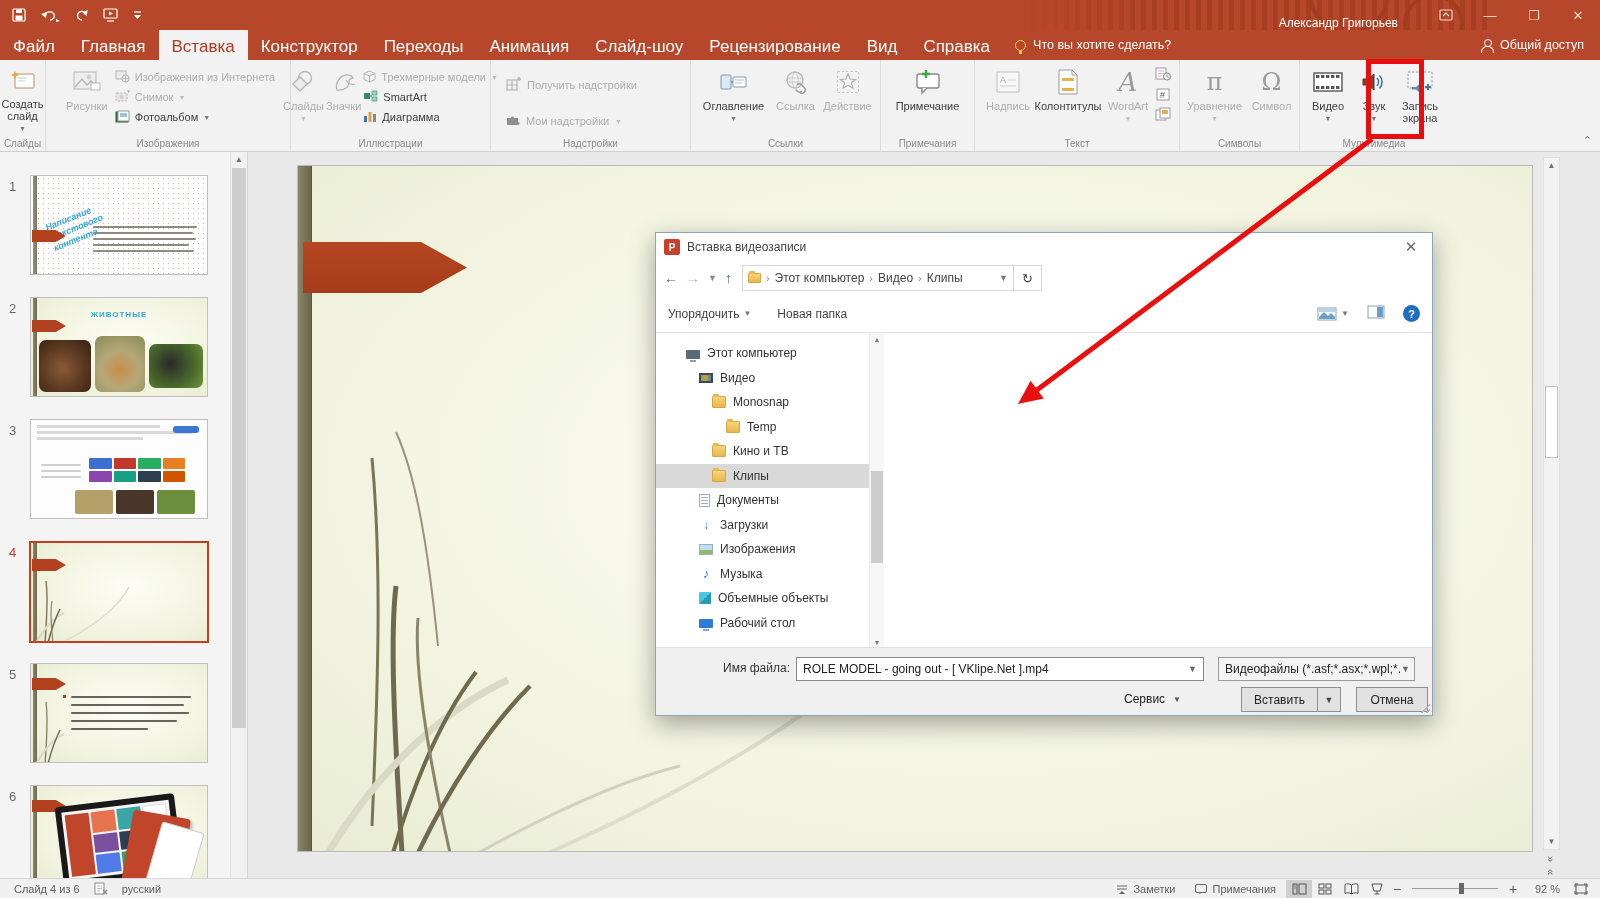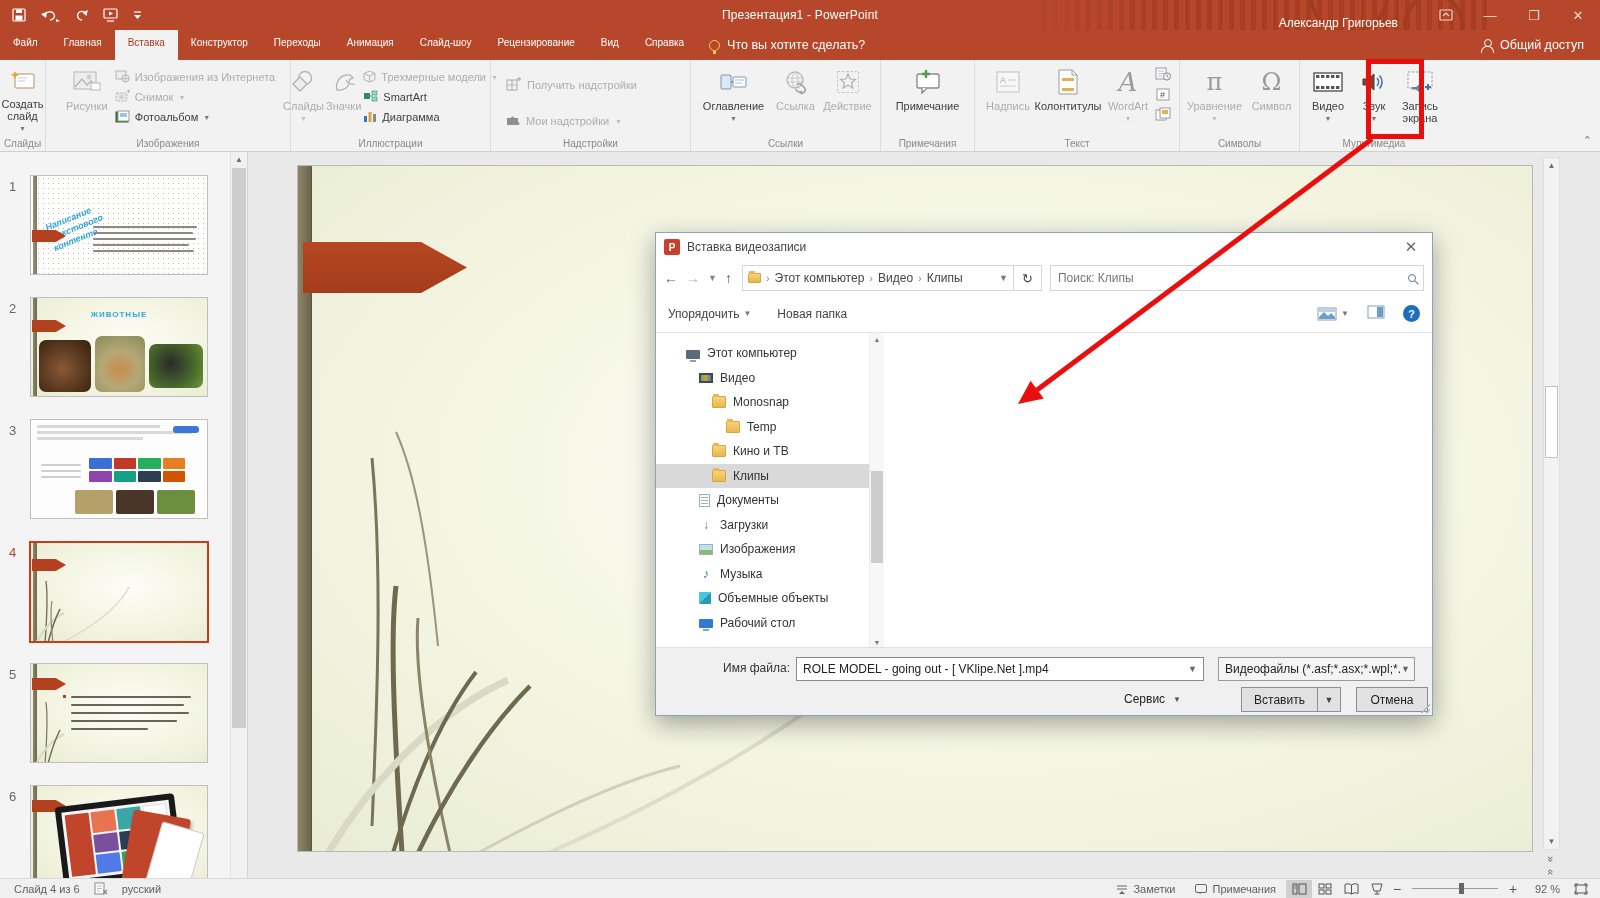--- a/index.html
+++ b/index.html
@@ -14,21 +14,21 @@
  repeating-linear-gradient(90deg,#8a2f14 0 5px,transparent 5px 11px);
  -webkit-mask:linear-gradient(90deg,transparent,#000 30%);mask:linear-gradient(90deg,transparent,#000 30%)}
 .qat{display:flex;align-items:center;gap:15px;margin-left:12px;z-index:2}
 .qat svg{display:block}
 .tb-title{position:absolute;left:0;right:0;text-align:center;font-size:12px;letter-spacing:.2px}
 .tb-right{margin-left:auto;display:flex;align-items:flex-end;z-index:2}
 .tb-user{font-size:12px;margin-right:26px}
 .winbtn{width:44px;height:30px;display:flex;align-items:center;justify-content:center;font-size:13px;color:#f4d9d0}
 
 .tabrow{position:absolute;top:30px;left:0;right:0;height:30px;background:#b7472a;display:flex;align-items:stretch;color:#fff;z-index:5}
-.tab{padding:7px 13px 0 13px;font-size:10px;white-space:nowrap}
+.tab{padding:7px 13px 0 13px;font-size:17px;white-space:nowrap}
 .tab.active{background:#f2f2f2;color:#ad3a21}
 .tellme{display:flex;align-items:center;gap:7px;padding:0 12px;font-size:12.5px}
 .bulb{width:11px;height:11px;border:1.5px solid #ffd34f;border-radius:50%;position:relative}
 .bulb:after{content:"";position:absolute;left:2.5px;top:10px;width:3px;height:3px;background:#ffd34f}
 .share{margin-left:auto;display:flex;align-items:center;gap:7px;font-size:12.5px;padding-right:16px}
 .person{width:12px;height:12px;position:relative}
 .person:before{content:"";position:absolute;left:3px;top:0;width:6px;height:6px;border:1.3px solid #fff;border-radius:50%}
 .person:after{content:"";position:absolute;left:0;top:7px;width:11px;height:6px;border:1.3px solid #fff;border-bottom:none;border-radius:6px 6px 0 0}
 
 .ribbon{position:absolute;top:60px;left:0;right:0;height:92px;background:#f2f2f2;border-bottom:1px solid #cfcfcf;display:flex;z-index:4}
@@ -202,21 +202,20 @@
             <path d="M4 13 H11" stroke="#fff" stroke-width="1.2"></path>
           </svg>
         </span>
       <span>
           <svg width="9" height="10" viewBox="0 0 9 10">
             <path d="M1 2 H8" stroke="#fff" stroke-width="1.2"></path>
             <polygon points="1,5 8,5 4.5,9" fill="#fff"></polygon>
           </svg>
         </span>
     </div>
-    <div class="tb-title">Презентация1 - PowerPoint</div>
     <div class="tb-right">
       <span class="tb-user">Александр Григорьев</span>
       <span class="winbtn">
           <svg width="14" height="12" viewBox="0 0 14 12">
             <rect x="1" y="1" width="12" height="10" rx="1" fill="none" stroke="#f4d9d0" stroke-width="1.2"></rect>
             <path d="M4 7 L7 4 L10 7" fill="none" stroke="#f4d9d0" stroke-width="1.2"></path>
           </svg>
         </span>
       <span class="winbtn">—</span>
       <span class="winbtn">❐</span>
@@ -758,24 +757,20 @@
           <span class="crumb-sep">›</span>
           <span>Этот компьютер</span>
           <span class="crumb-sep">›</span>
           <span>Видео</span>
           <span class="crumb-sep">›</span>
           <span>Клипы</span>
           <span class="dd">▼</span>
         </div>
         <div class="refresh">↻</div>
       </div>
-      <div class="search">
-        <span>Поиск: Клипы</span>
-        <span class="mag"></span>
-      </div>
     </div>
     <div class="dlg-toolbar">
       <span class="tb-ico">
           <span>Упорядочить</span>
           <span style="font-size:8px;color:#777">▼</span>
         </span>
       <span>Новая папка</span>
       <span style="margin-left:auto;display:flex;align-items:center;gap:18px">
         <span class="tb-ico">
             <svg width="20" height="14" viewBox="0 0 20 14">

